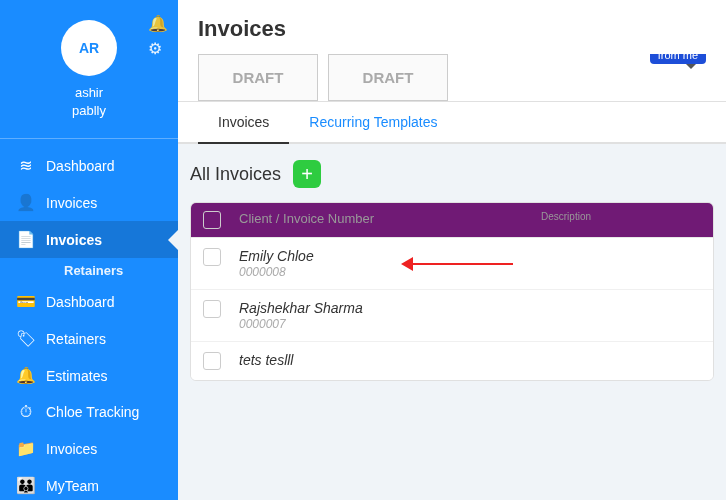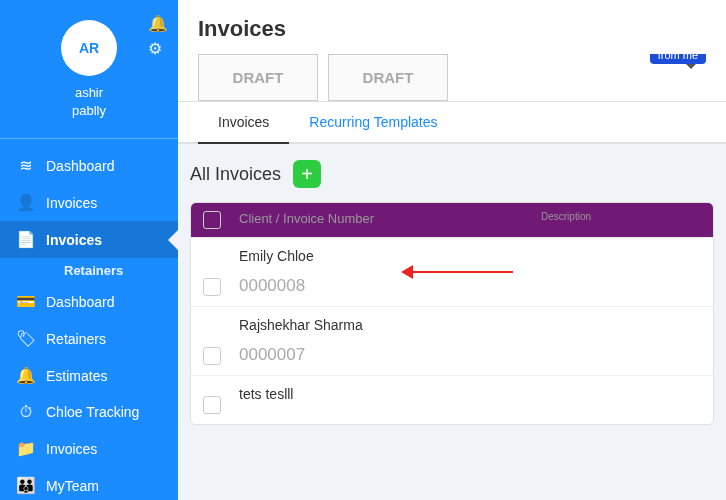--- a/index.html
+++ b/index.html
@@ -237,38 +237,39 @@
       align-items: flex-start;
       padding: 8px 12px;
       border-bottom: 1px solid #e8e8e8;
       background: #701a75;
     }
     .col-check { width: 36px; }
     .col-client { flex: 1; font-size: 13px; color: #999; }
     .col-desc { width: 160px; font-size: 10px; color: #999; }
     .table-row {
       display: flex;
-      align-items: flex-end;
+      align-items: flex-start;
       padding: 10px 12px;
       border-bottom: 1px solid #f0f0f0;
       background: white;
       position: relative;
+      font-style: italic;
     }
     .table-row:last-child { border-bottom: none; }
     .checkbox {
       width: 18px;
       height: 18px;
       border: 1.5px solid #ccc;
       border-radius: 3px;
       margin-right: 18px;
       flex-shrink: 0;
     }
     .client-info { flex: 1; }
     .client-name { font-size: 14px; color: #333; }
-    .invoice-num { font-size: 17px; color: #aaa; margin-top: 12px; }
+    .invoice-num { font-size: 12px; color: #aaa; margin-top: 1px; }
 
     
     .red-arrow {
       position: absolute;
       right: 200px;
       top: 50%;
       transform: translateY(-50%);
       display: flex;
       align-items: center;
     }

